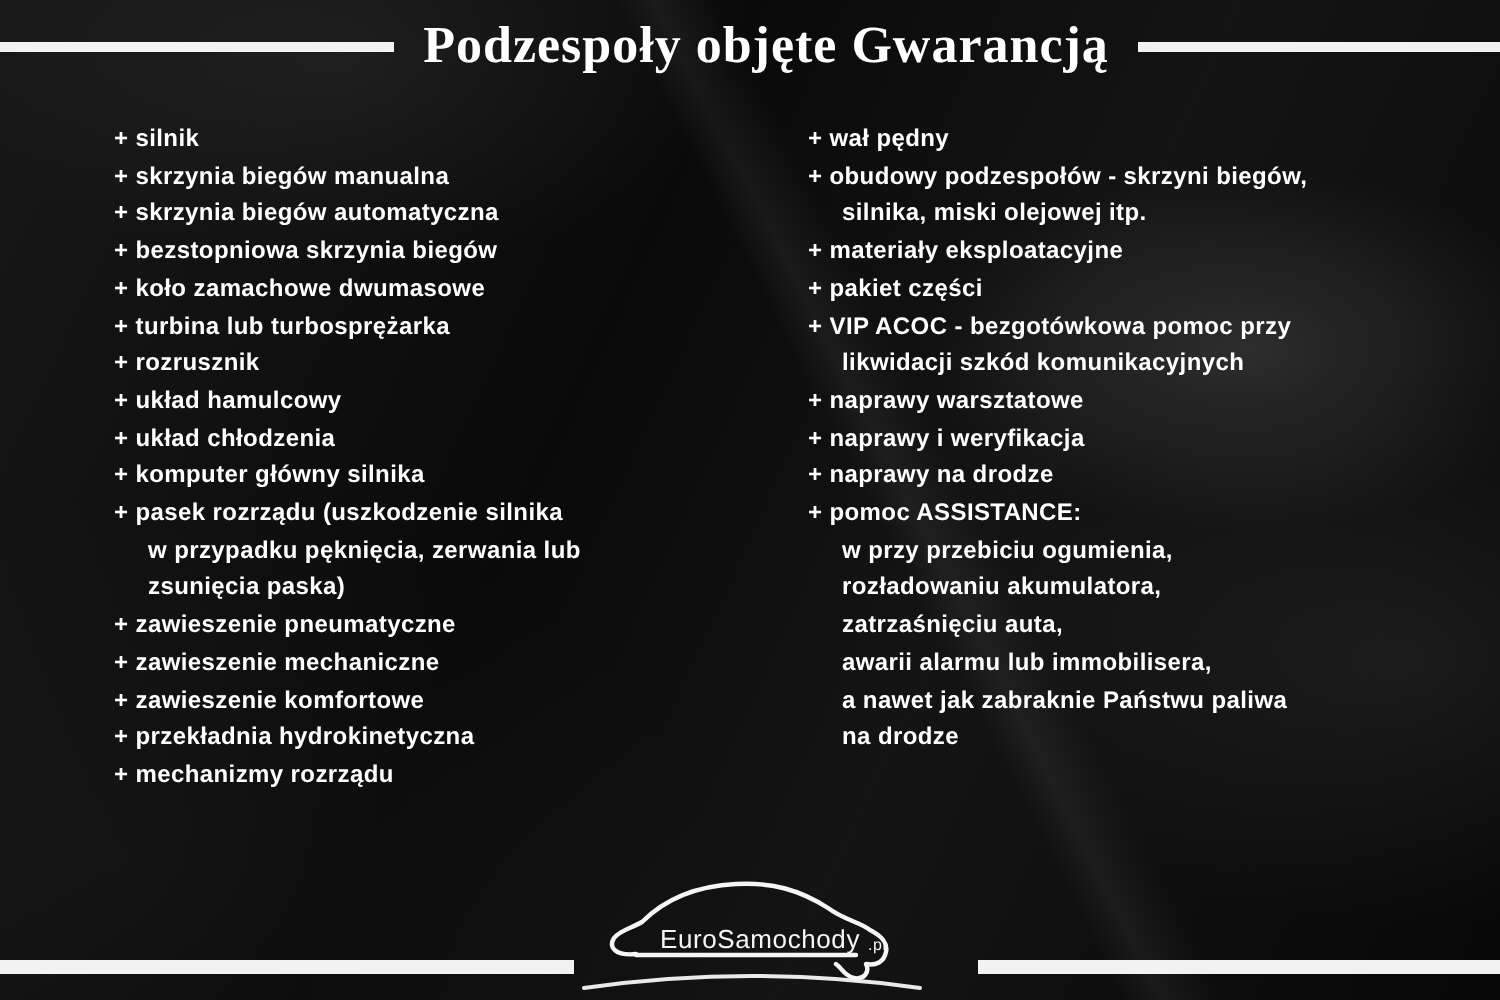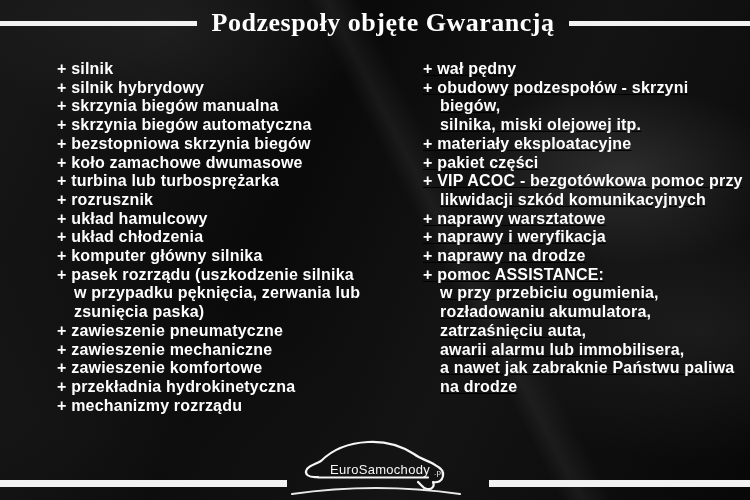--- a/index.html
+++ b/index.html
@@ -27,24 +27,24 @@
   .title {
     margin:0; white-space:nowrap;
     font-family:"Liberation Serif", serif;
     font-weight:bold; font-size:26px; letter-spacing:0.5px;
     color:#ffffff;
   }
   .col {
     position:absolute; top:60px; margin:0; padding:0; list-style:none;
   }
   .col-left  { left:57px;  width:330px; }
-  .col-right { left:423px; width:322px;text-decoration:underline; }
+  .col-right { left:404px; width:322px; }
   .col li {
     color:#ffffff; font-weight:bold;
-    font-size:16px; line-height:18.7px; letter-spacing:0.2px;
+    font-size:12px; line-height:18.7px; letter-spacing:0.2px;
     white-space:pre-line;
     padding-left:17px; text-indent:-17px;
   }
   .logo { position:absolute; left:288px; top:434px; width:176px; height:64px; }
   .logo path, .logo line { fill:none; stroke:#f5f5f5; stroke-width:2.2; stroke-linecap:round; stroke-linejoin:round; }
   .logo .swoosh { stroke-width:2; opacity:0.95; }
   .logo text { fill:#f5f5f5; font-family:"Liberation Sans", sans-serif; font-size:13px; letter-spacing:0.3px; }
   .logo .tld { font-size:8px; }
   .bottom-rule { position:absolute; bottom:13px; height:7px; background:#f2f2f2; }
   .bottom-rule.left  { left:0;  width:287px; }
@@ -57,21 +57,20 @@
   <div class="bg"></div>
 
   <header class="header">
     <span class="rule"></span>
     <h1 class="title">Podzespoły objęte Gwarancją</h1>
     <span class="rule"></span>
   </header>
 
   <ul class="col col-left">
       <li>+ silnik</li>
-      <li>+ silnik hybrydowy</li>
       <li>+ skrzynia biegów manualna</li>
       <li>+ skrzynia biegów automatyczna</li>
       <li>+ bezstopniowa skrzynia biegów</li>
       <li>+ koło zamachowe dwumasowe</li>
       <li>+ turbina lub turbosprężarka</li>
       <li>+ rozrusznik</li>
       <li>+ układ hamulcowy</li>
       <li>+ układ chłodzenia</li>
       <li>+ komputer główny silnika</li>
       <li>+ pasek rozrządu (uszkodzenie silnika

